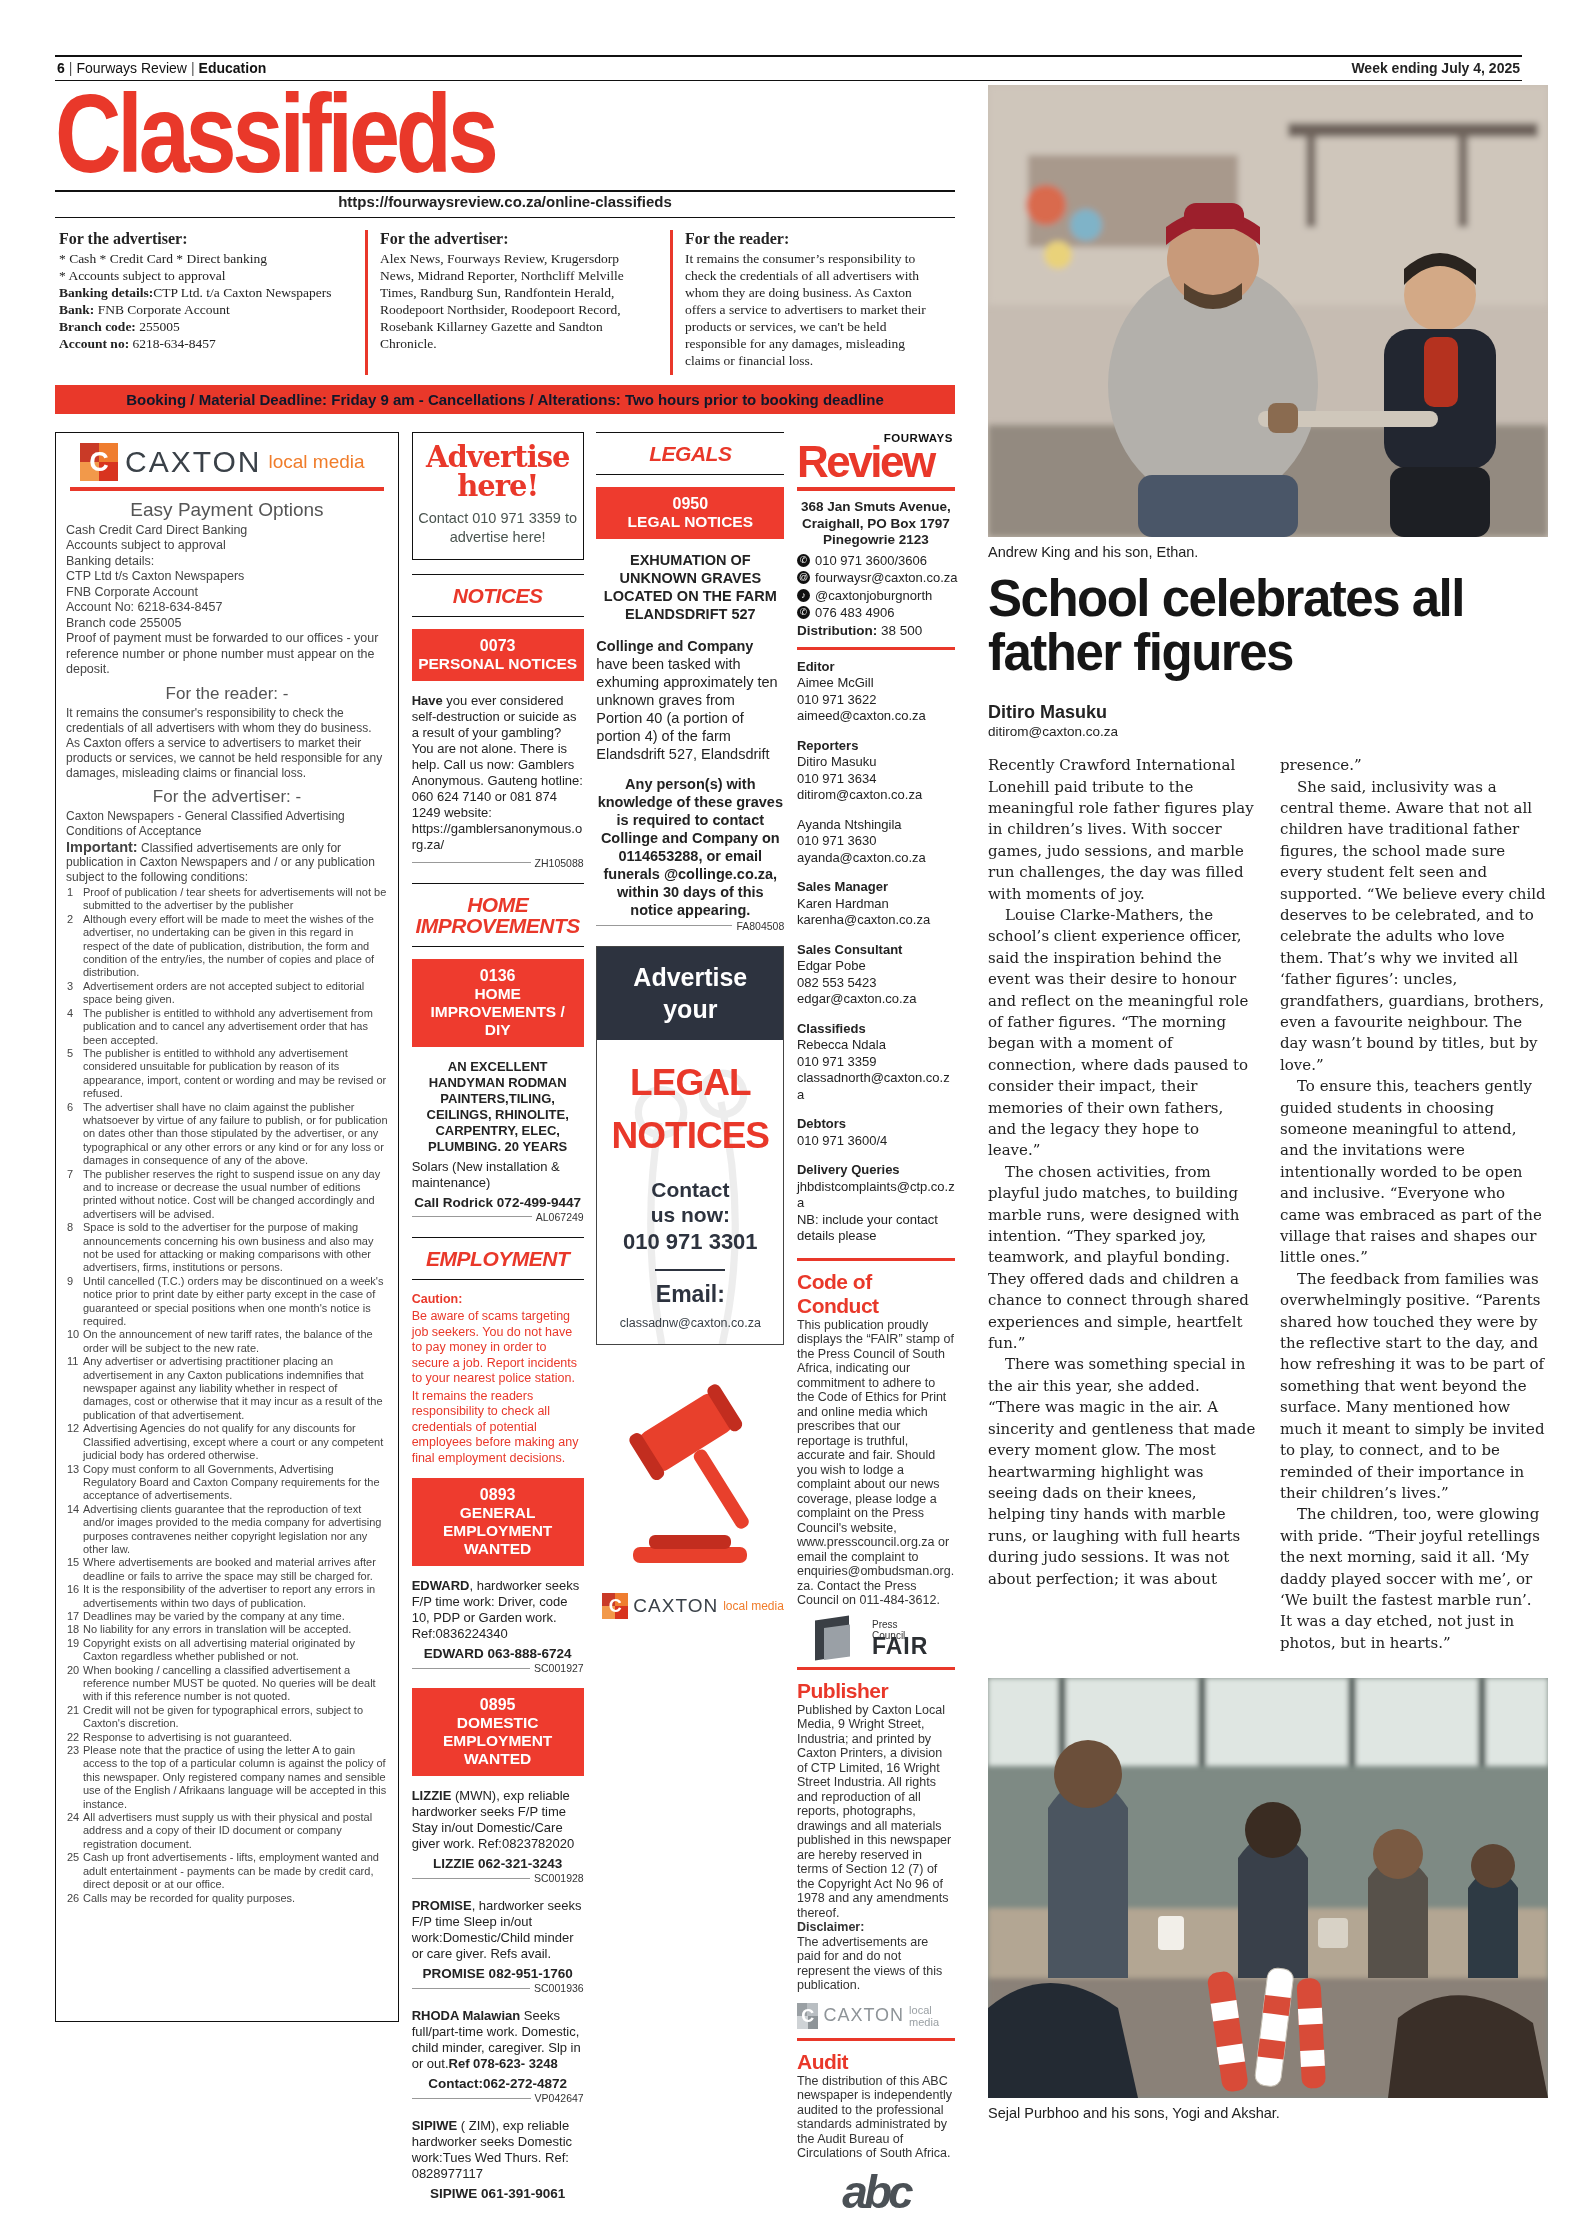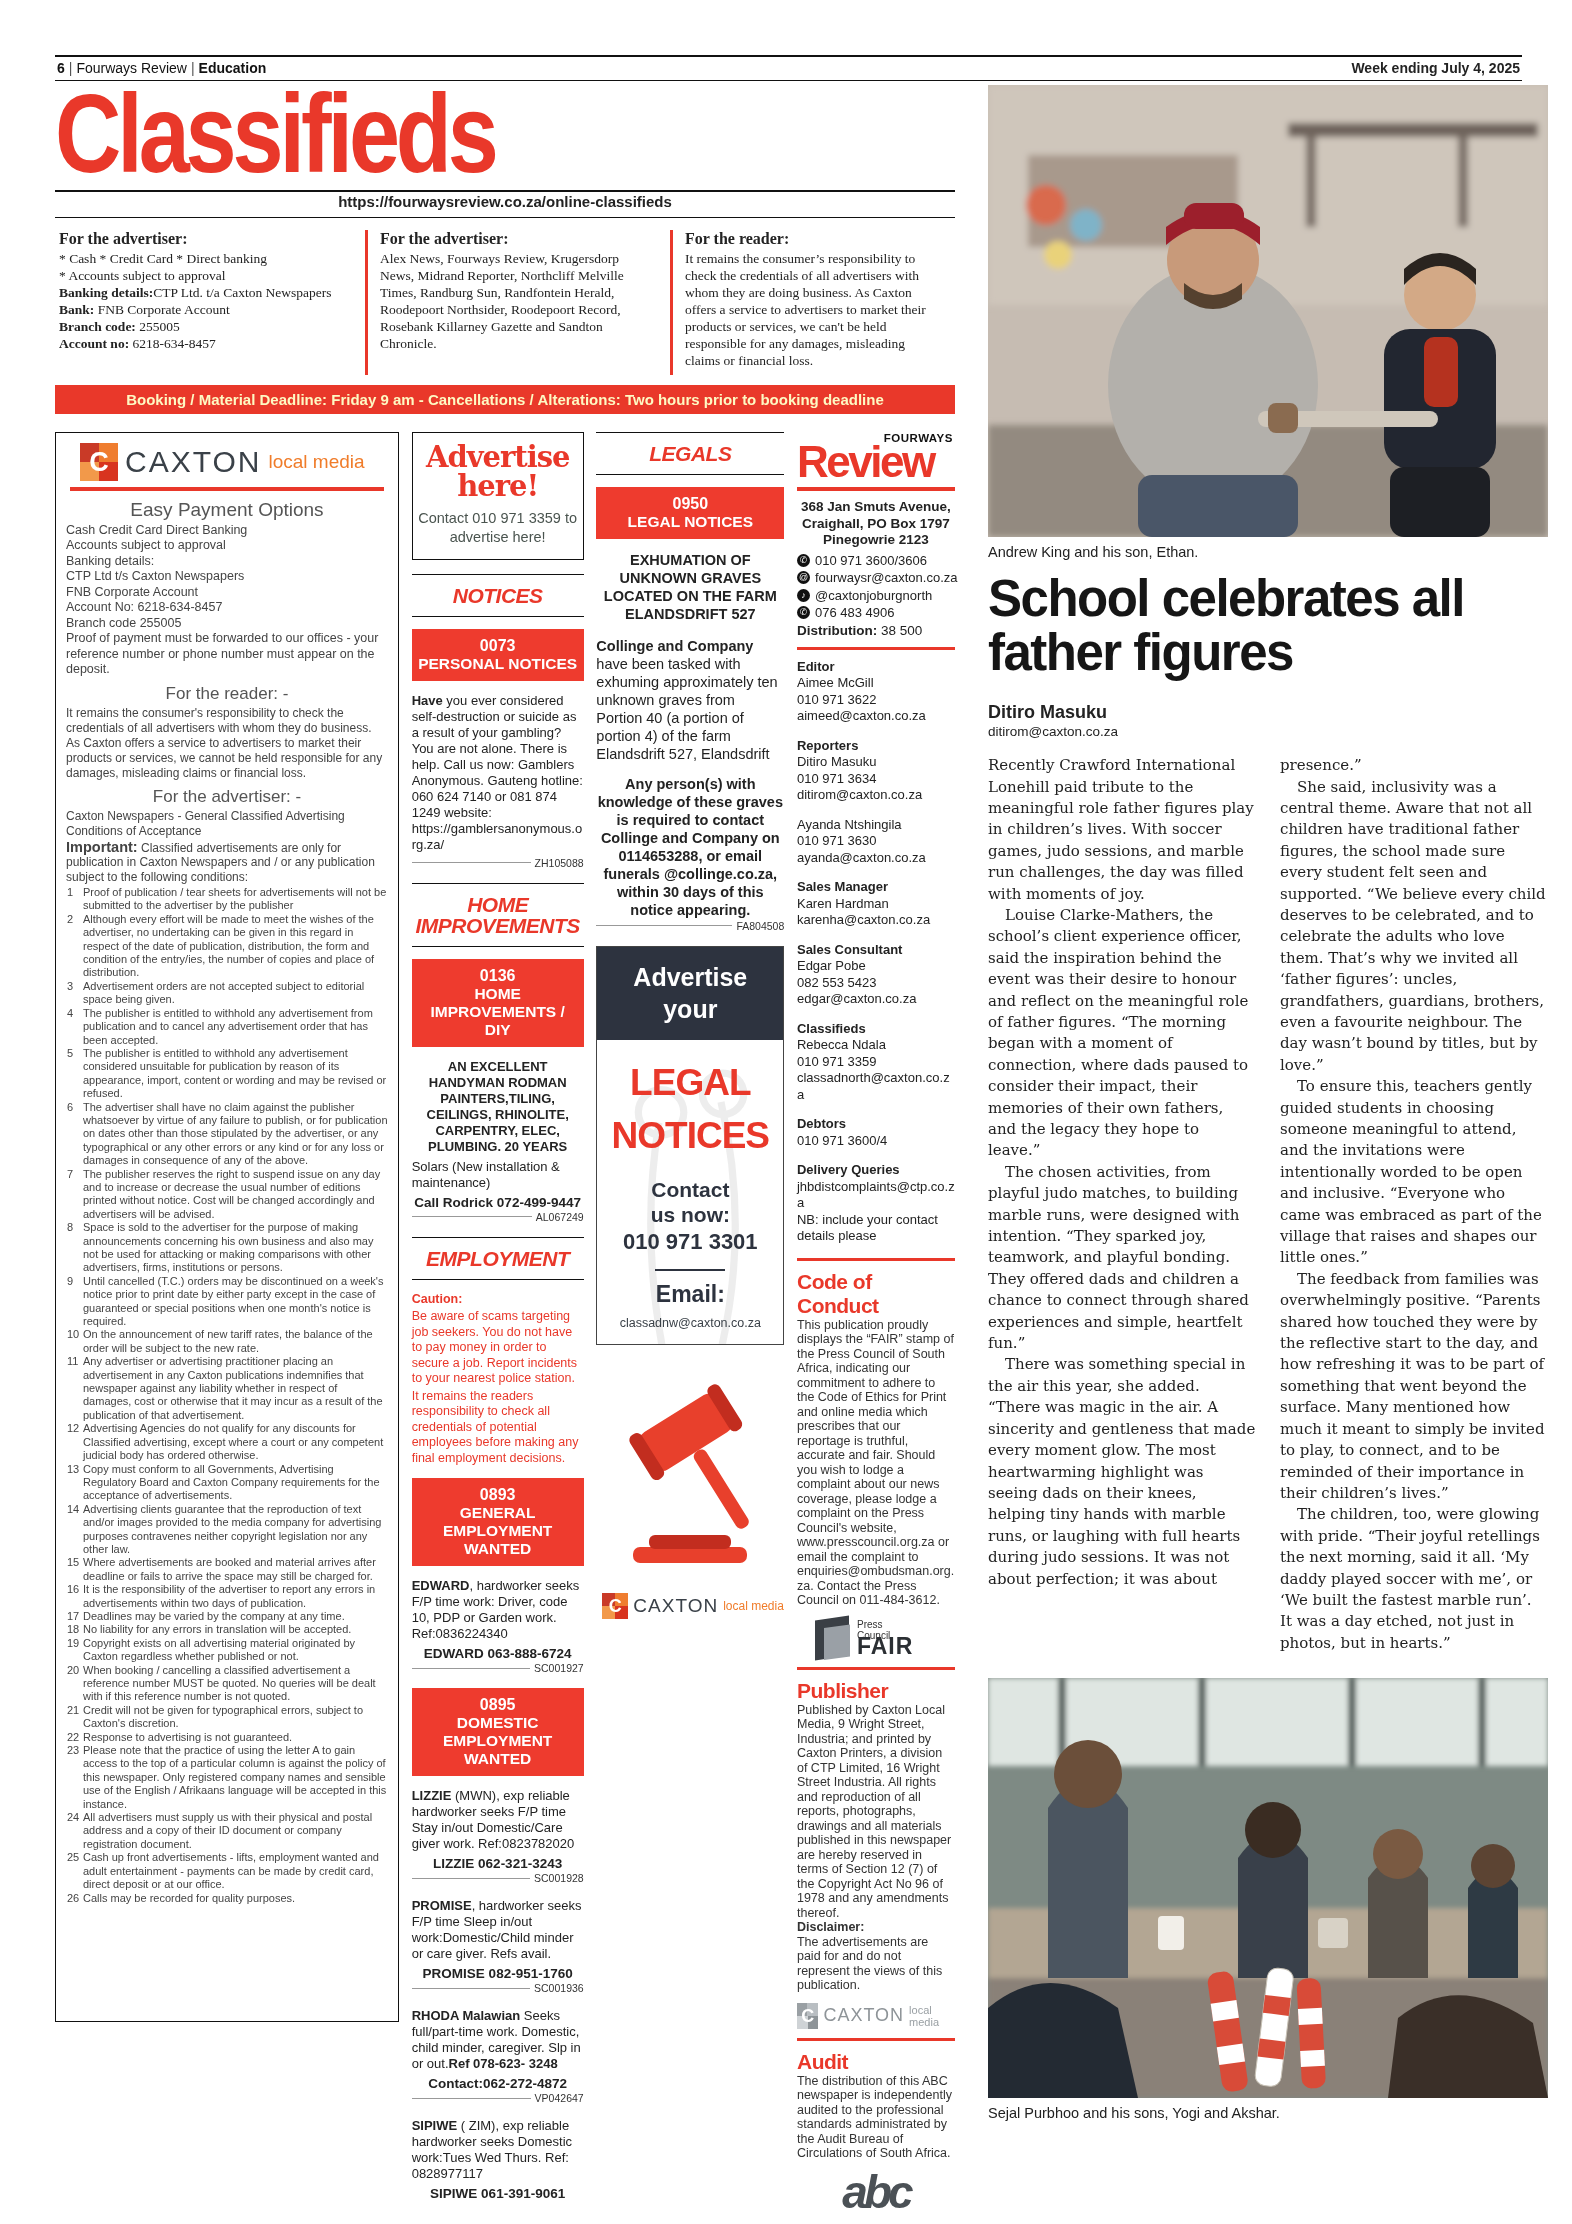--- a/index.html
+++ b/index.html
@@ -23,21 +23,21 @@
 
   .infoboxes { display:flex; margin-top:12px; }
   .ibox { padding:0 14px 6px 4px; font-size:13.5px; line-height:17px;font-family:Liberation Serif, serif; }
   .ibox + .ibox { border-left:3px solid #e9382a; padding-left:12px; }
   .ibox h3 { font-size:16px; margin-bottom:3px; }
   .ibox .row b { font-weight:bold; }
   .ibox-1 { width:310px; }
   .ibox-2 { width:305px; }
   .ibox-3 { width:285px; }
 
-  .deadline { background:#e9382a; color:#fef9c3; font-weight:bold; font-size:15px; text-align:center; padding:6px 4px; margin-top:10px; }
+  .deadline { background:#e9382a; color:#0f172a; font-weight:bold; font-size:15px; text-align:center; padding:6px 4px; margin-top:10px; }
 
   .cols { display:flex; justify-content:space-between; margin-top:18px; align-items:flex-start; }
   .c1 { width:344px; } .c2 { width:172px; } .c3 { width:188px; } .c4 { width:158px; }
 
   
   .caxbox { border:1.5px solid #111; height:1590px; padding:10px 10px 6px; overflow:hidden; }
   .caxlogo { display:flex; align-items:center; gap:7px; padding-left:14px; }
   .cax-c { width:38px; height:38px; background:conic-gradient(#ef7d2f 25%, #d8341f 0 50%, #f2994a 0 75%, #c93a27 0); position:relative; flex:0 0 auto; }
   .cax-c::after { content:"C"; position:absolute; inset:0; color:#fff; font-weight:800; font-size:27px; line-height:38px; text-align:center; }
   .caxlogo .cw { font-size:30px; letter-spacing:2px; color:#3a4148; font-weight:normal; }
@@ -104,21 +104,21 @@
   .rv-contact { display:flex; align-items:center; gap:5px; font-size:13px; line-height:17.5px; }
   .rv-ic { width:13px; height:13px; border-radius:50%; background:#111; color:#fff; font-size:9px; line-height:13px; text-align:center; flex:0 0 auto; }
   .rv-dist { font-size:13.5px; margin-top:1px; } .rv-dist b { font-weight:bold; }
   .red-div { border-top:3px solid #e9382a; margin:9px 0; }
   .staff { font-size:13px; line-height:16.5px; }
   .staff .it { margin-bottom:13px; }
   .staff .role { font-weight:bold; } .staff .role:empty { display:none; }
   .staff .lines { white-space:pre-line; overflow-wrap:anywhere; }
   .coc-h { color:#e9382a; font-weight:bold; font-size:21px; letter-spacing:-.5px; }
   .coc-p { font-size:12.5px; line-height:14.5px; color:#333; overflow-wrap:anywhere; }
-  .fair { display:flex; align-items:center; gap:8px; margin:10px 0 4px; padding-left:18px; }
+  .fair { display:flex; align-items:center; gap:23px; margin:10px 0 4px; padding-left:18px; }
   .fair .sq { width:34px; height:40px; background:#3a3f45; transform:skewY(-8deg); position:relative; }
   .fair .sq::after { content:""; position:absolute; left:9px; top:9px; width:26px; height:32px; background:#9aa0a6; }
   .fair .tx { font-size:10px; line-height:11px; color:#333; }
   .fair .tx .f { font-size:23px; font-weight:bold; letter-spacing:1px; color:#2b2f33; }
   .pub-h { color:#e9382a; font-weight:bold; font-size:21px; letter-spacing:-.5px; }
   .pub-p { font-size:12.5px; line-height:14.5px; color:#333; }
   .pub-p b { font-weight:bold; }
   .graycax { display:flex; align-items:center; gap:5px; margin:10px 0 2px; }
   .graycax .gc { width:26px; height:26px; background:conic-gradient(#b9bec2 25%, #8e9498 0 50%, #cfd3d6 0 75%, #9aa0a4 0); position:relative; }
   .graycax .gc::after { content:"C"; position:absolute; inset:0; color:#fff; font-weight:800; font-size:18px; line-height:26px; text-align:center; }

